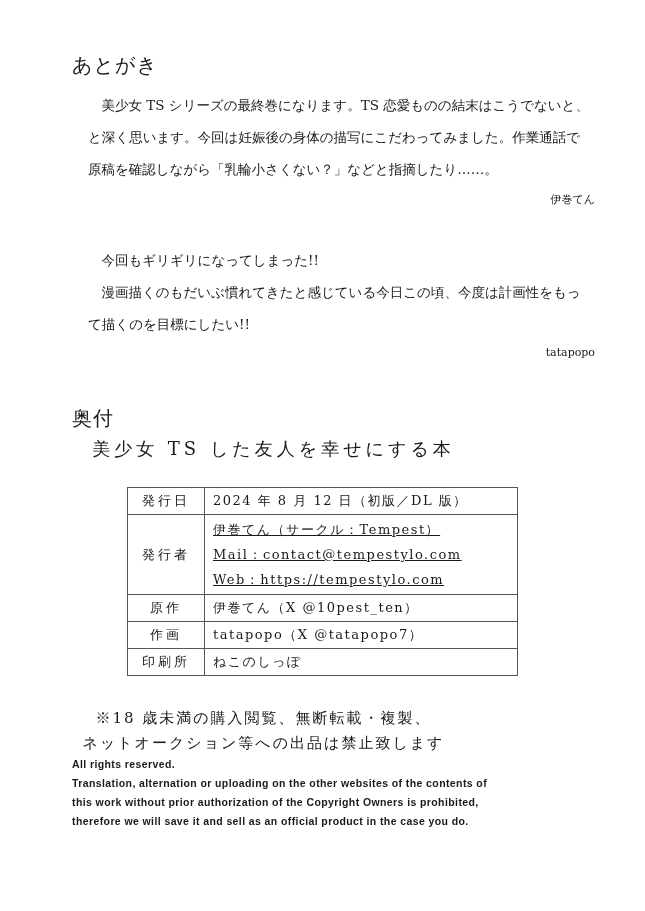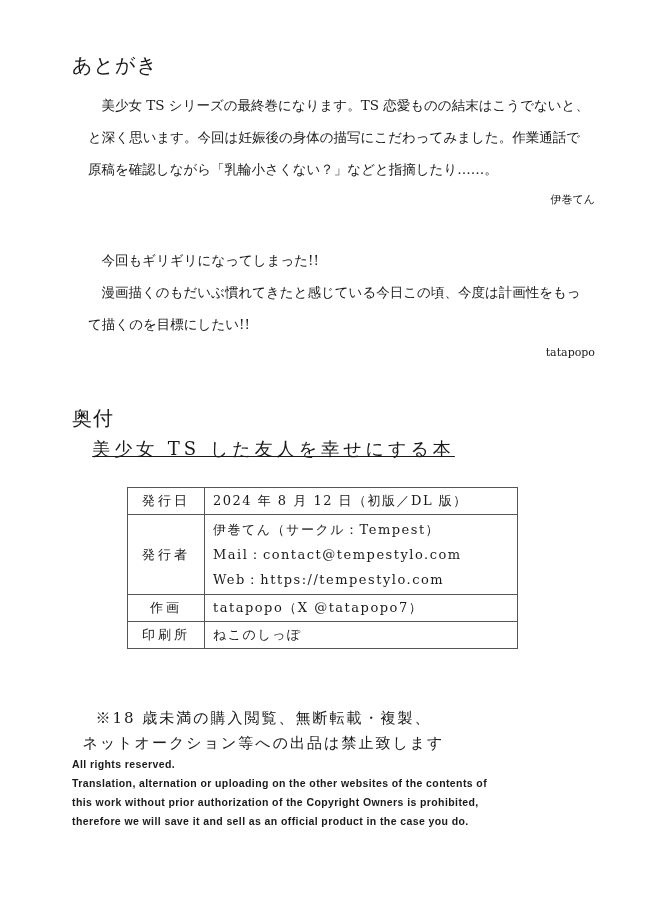--- a/index.html
+++ b/index.html
@@ -5,28 +5,28 @@
     html, body { margin: 0; padding: 0; background: #ffffff; }
     body {
       width: 645px; height: 911px; position: relative; overflow: hidden;
       color: #1a1a1a;
       font-family: "DejaVu Serif", "Liberation Serif", serif;
     }
     .abs { position: absolute; }
     .h1 { font-size: 20px; left: 72px; letter-spacing: 1px; }
     .para { font-size: 13.5px; left: 88px; width: 520px; white-space: nowrap; }
     .sig { font-size: 11px; right: 50px; text-align: right; }
-    .book-title { font-size: 18px; left: 0; width: 547px; text-align: center; top: 437px; letter-spacing: 4px; text-decoration: underline; }
+    .book-title { font-size: 18px; left: 0; width: 547px; text-align: center; top: 437px; letter-spacing: 4px; }
     table.colophon {
       position: absolute; left: 127px; top: 487px; width: 391px;
       border-collapse: collapse; font-size: 13px; letter-spacing: 1.5px;
     }
     table.colophon td { border: 1.5px solid #555; padding: 0 8px; height: 26px; }
     table.colophon td.k { width: 60px; text-align: center; letter-spacing: 3px; }
-    .multi div { height: 25px; line-height: 25px; }
+    .multi div { height: 25px; line-height: 25px; text-decoration: underline; }
     .notice { font-size: 15px; left: 0; width: 527px; text-align: center; letter-spacing: 2px; }
     .rights { font-size: 10.5px; left: 72px; font-weight: bold; white-space: nowrap; letter-spacing: 0.4px;
       font-family: Liberation Sans, sans-serif; }
   </style>
 </head>
 <body>
 
 <div class="abs h1" style="top:52px;">あとがき</div>
 
 <div>
@@ -54,20 +54,24 @@
   </tr>
   <tr>
     <td class="k">発行者</td>
     <td class="multi" style="padding-top:2px;padding-bottom:2px;">
       <div>伊巻てん（サークル：Tempest）</div>
       <div>Mail：contact@tempestylo.com</div>
       <div>Web：https://tempestylo.com</div>
     </td>
   </tr>
   <tr>
+    <td class="k">原作</td>
+    <td>伊巻てん（X @10pest_ten）</td>
+  </tr>
+  <tr>
     <td class="k">作画</td>
     <td>tatapopo（X @tatapopo7）</td>
   </tr>
   <tr>
     <td class="k">印刷所</td>
     <td>ねこのしっぽ</td>
   </tr>
 </tbody>
   </table>
 

